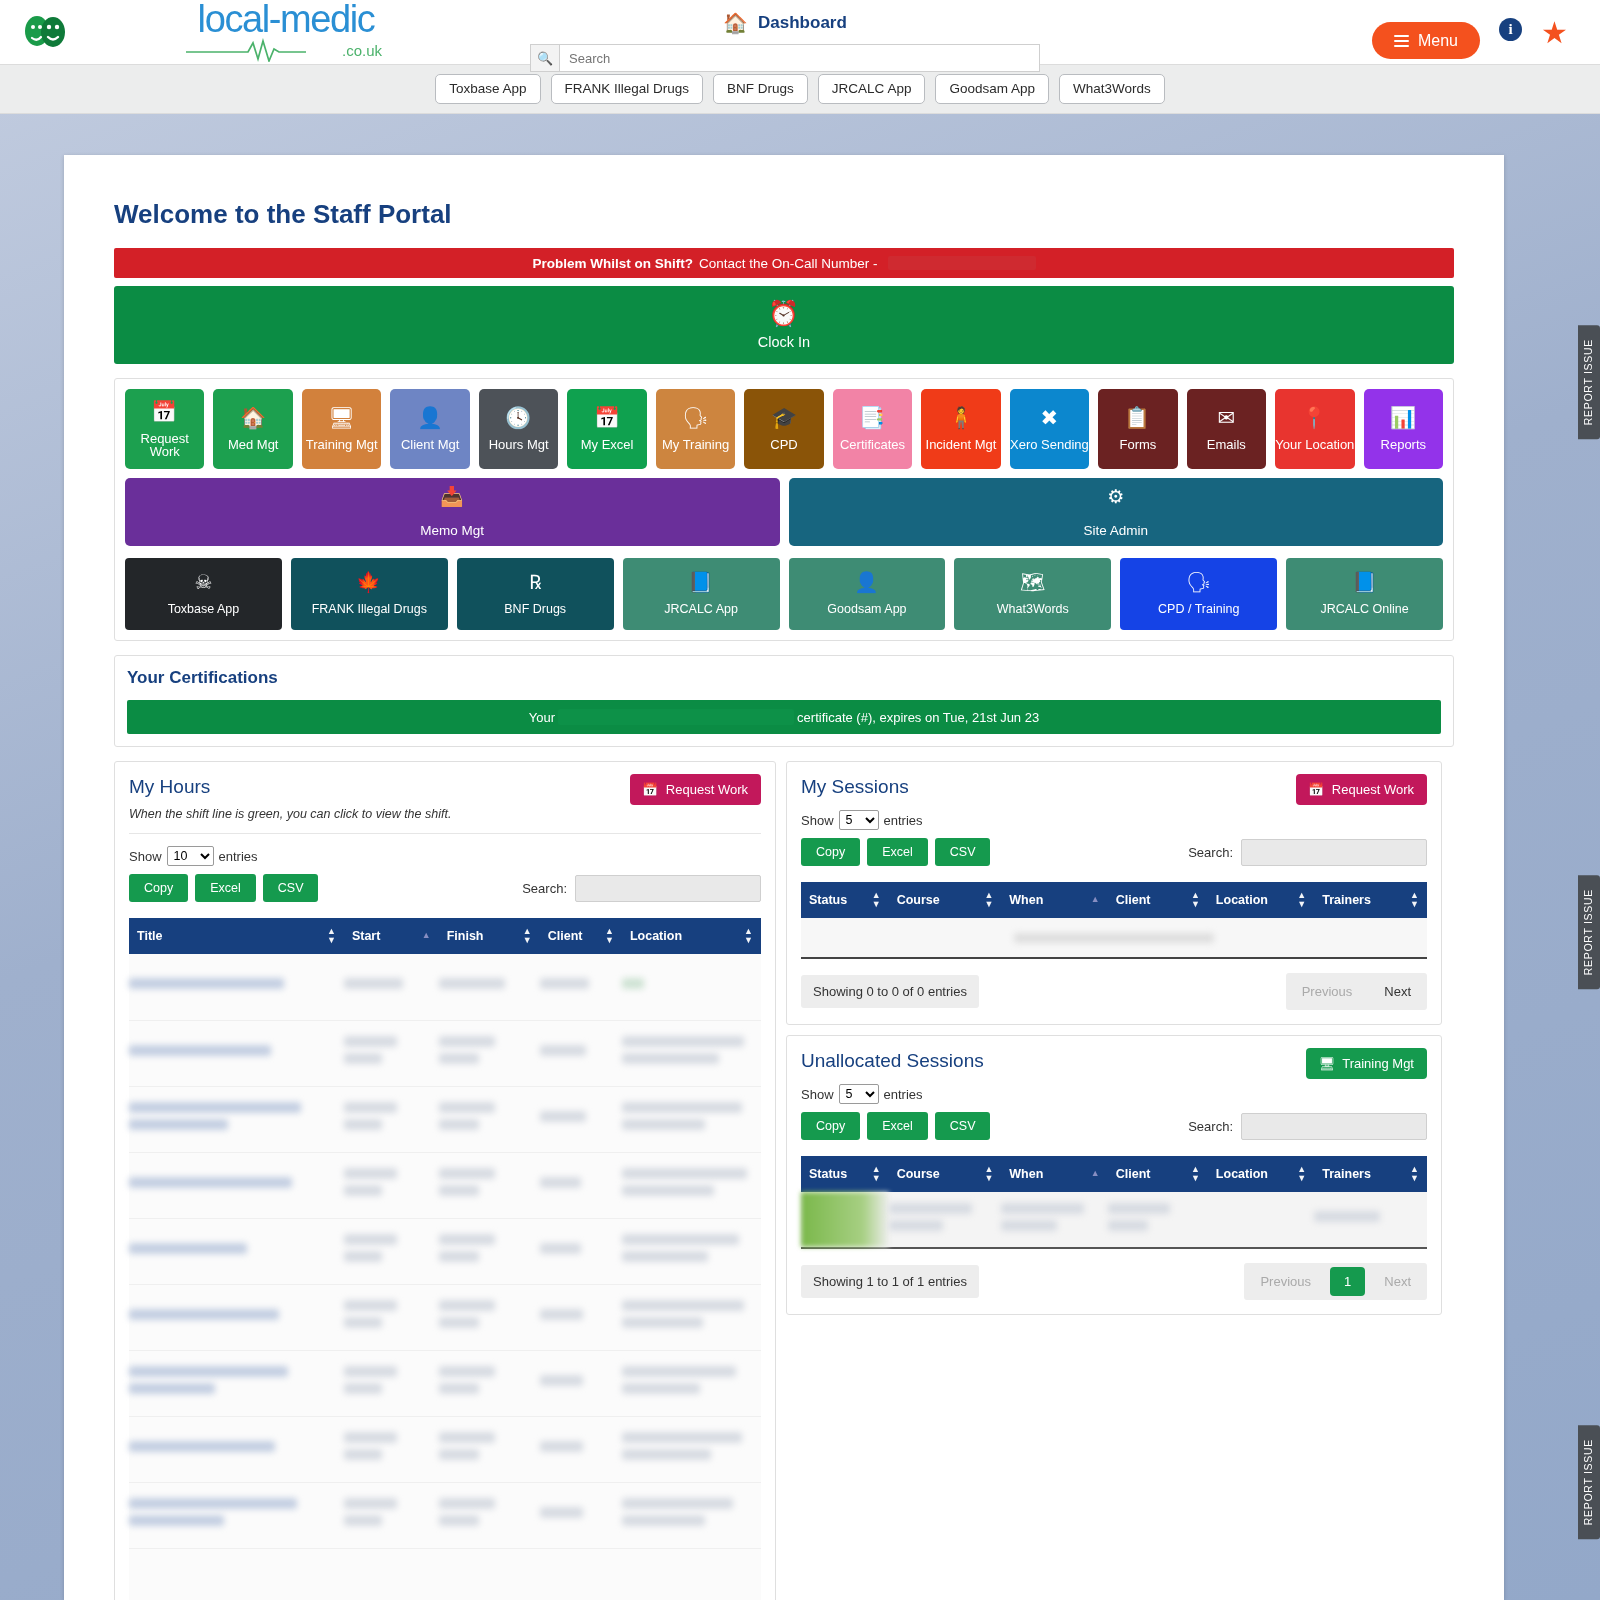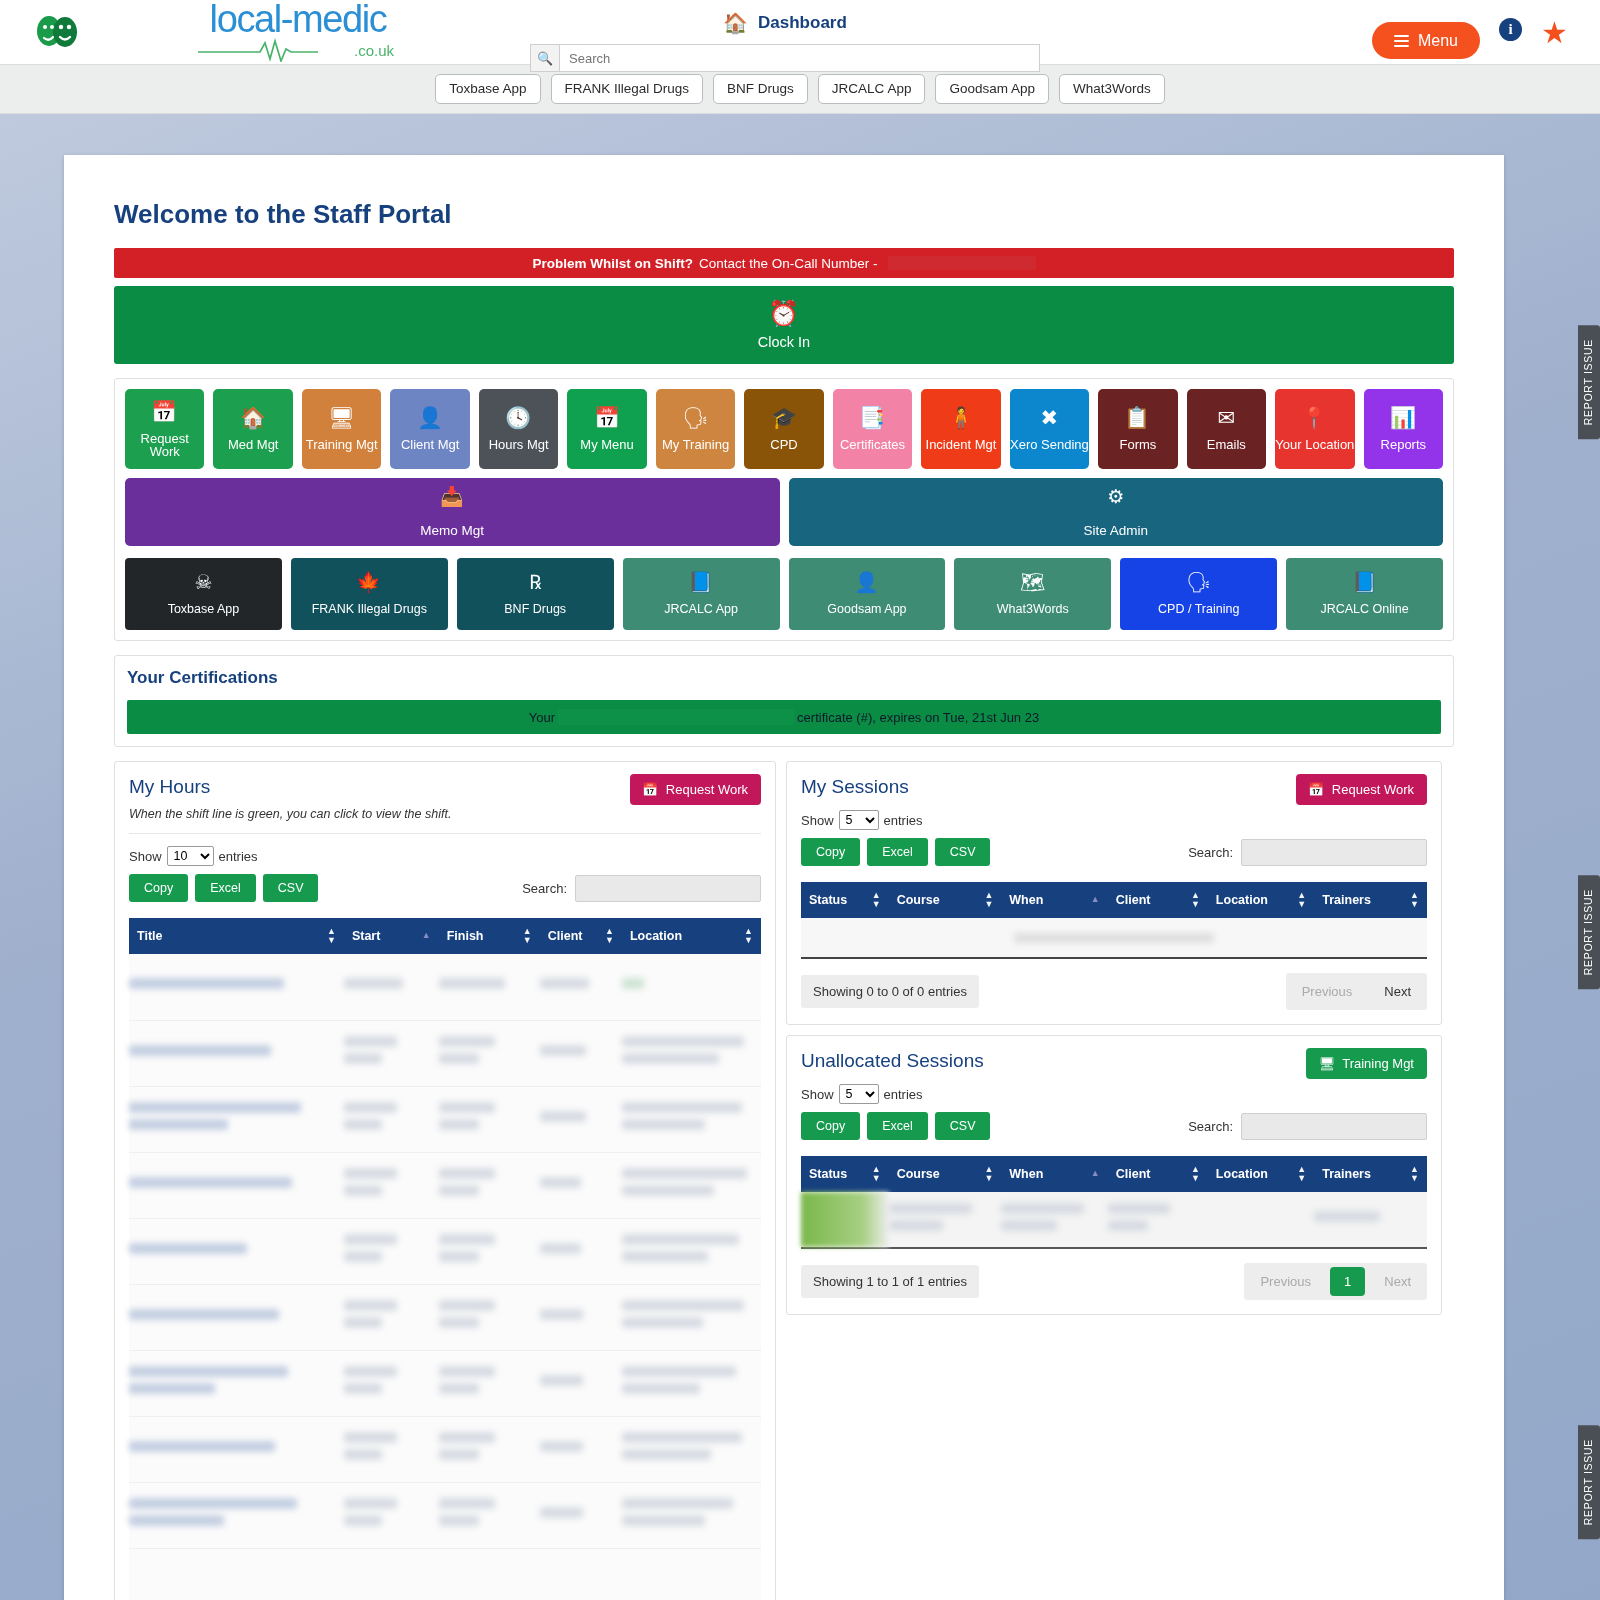--- a/index.html
+++ b/index.html
@@ -5,21 +5,21 @@
   * { box-sizing: border-box; margin: 0; padding: 0; }
   html, body {
     width: 1600px; height: 1600px;
     font-family: "Liberation Sans", sans-serif;
     overflow: hidden;
     background: linear-gradient(160deg, #c3cde0 0%, #9fb0cd 45%, #93a8c9 100%);
   }
   
   .topbar {
     height: 64px; background: #ffffff; display: flex; align-items: center;
-    position: relative; padding: 0 24px;
+    position: relative; padding: 0 12px;
   }
   .masks-logo { width: 42px; height: 40px; margin-left: 12px; flex: 0 0 auto; }
   .brand { margin-left: 120px; width: 200px; text-align: center; }
   .brand .word { font-size: 38px; color: #2a8fd4; letter-spacing: -1.4px; line-height: 1; font-weight: 400;}
   .brand .sub { position: relative; height: 26px; text-align: center; }
   .brand .sub svg { position:absolute; left: 0; top: 0; }
   .brand .couk { position: absolute; right: 4px; top: 4px; font-size: 15px; color: #4bb26b; }
 
   .center-block { position: absolute; left: 530px; top: 6px; width: 510px; }
   .dash-line { display: flex; align-items: center; justify-content: center; gap: 10px; height: 34px; }
@@ -112,21 +112,21 @@
   .links-row { display:flex; gap: 9px; margin-top: 12px; }
   .link-tile {
     flex: 1 1 0; border-radius: 4px; color:#fff; height: 72px; cursor:pointer;
     display:flex; flex-direction:column; align-items:center; justify-content:center; gap:10px;
   }
   .link-tile .ic { font-size: 20px; line-height: 1; }
   .link-tile .lb { font-size: 12.5px; }
 
   .cert-panel { margin-top: 14px; background:#fff; border:1px solid #dfdfdf; border-radius:3px; padding: 12px; }
   .cert-bar {
-    margin-top: 12px; background:#0b8c44; color:#0f172a; height: 34px; border-radius:2px;
+    margin-top: 12px; background:#0b8c44; color:#ffffff; height: 34px; border-radius:2px;
     display:flex; align-items:center; justify-content:center; font-size: 13px; gap: 3px;
   }
   .cert-bar .redact2 { display:inline-block; height:16px; width: 236px; background:#0d9148; border-radius:2px; }
 
   
   .cols { display:flex; gap: 10px; margin-top: 14px; }
   .col-l { width: 662px; }
   .col-r { width: 656px; }
 
   .dpanel { background:#fff; border:1px solid #dfdfdf; border-radius:3px; padding: 14px 14px 0 14px; position:relative; }
@@ -293,21 +293,21 @@
       <div class="tile" style="background:#6e85c4">
         <span class="ic">👤</span>
         <span class="lb">Client Mgt</span>
         </div>
       <div class="tile" style="background:#4d5258">
         <span class="ic">🕓</span>
         <span class="lb">Hours Mgt</span>
         </div>
       <div class="tile" style="background:#0fa14f">
         <span class="ic">📅</span>
-        <span class="lb">My Menu</span>
+        <span class="lb">My Excel</span>
         </div>
       <div class="tile" style="background:#cd853f">
         <span class="ic">🗣</span>
         <span class="lb">My Training</span>
         </div>
       <div class="tile" style="background:#8a5408">
         <span class="ic">🎓</span>
         <span class="lb">CPD</span>
         </div>
       <div class="tile" style="background:#f283a6">

